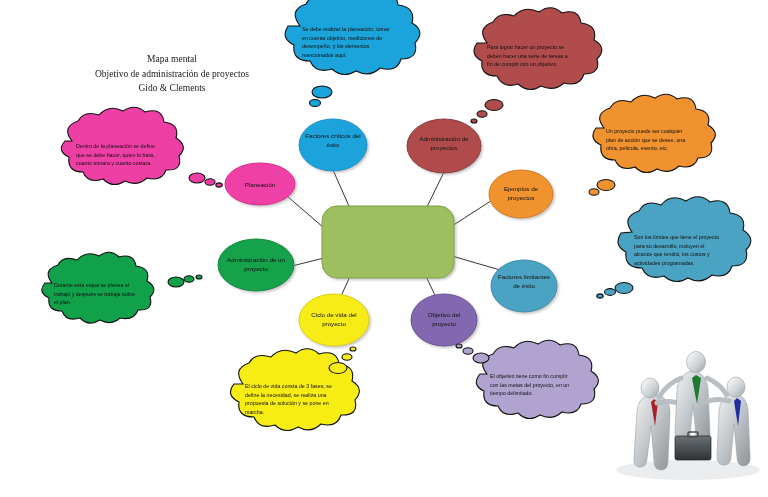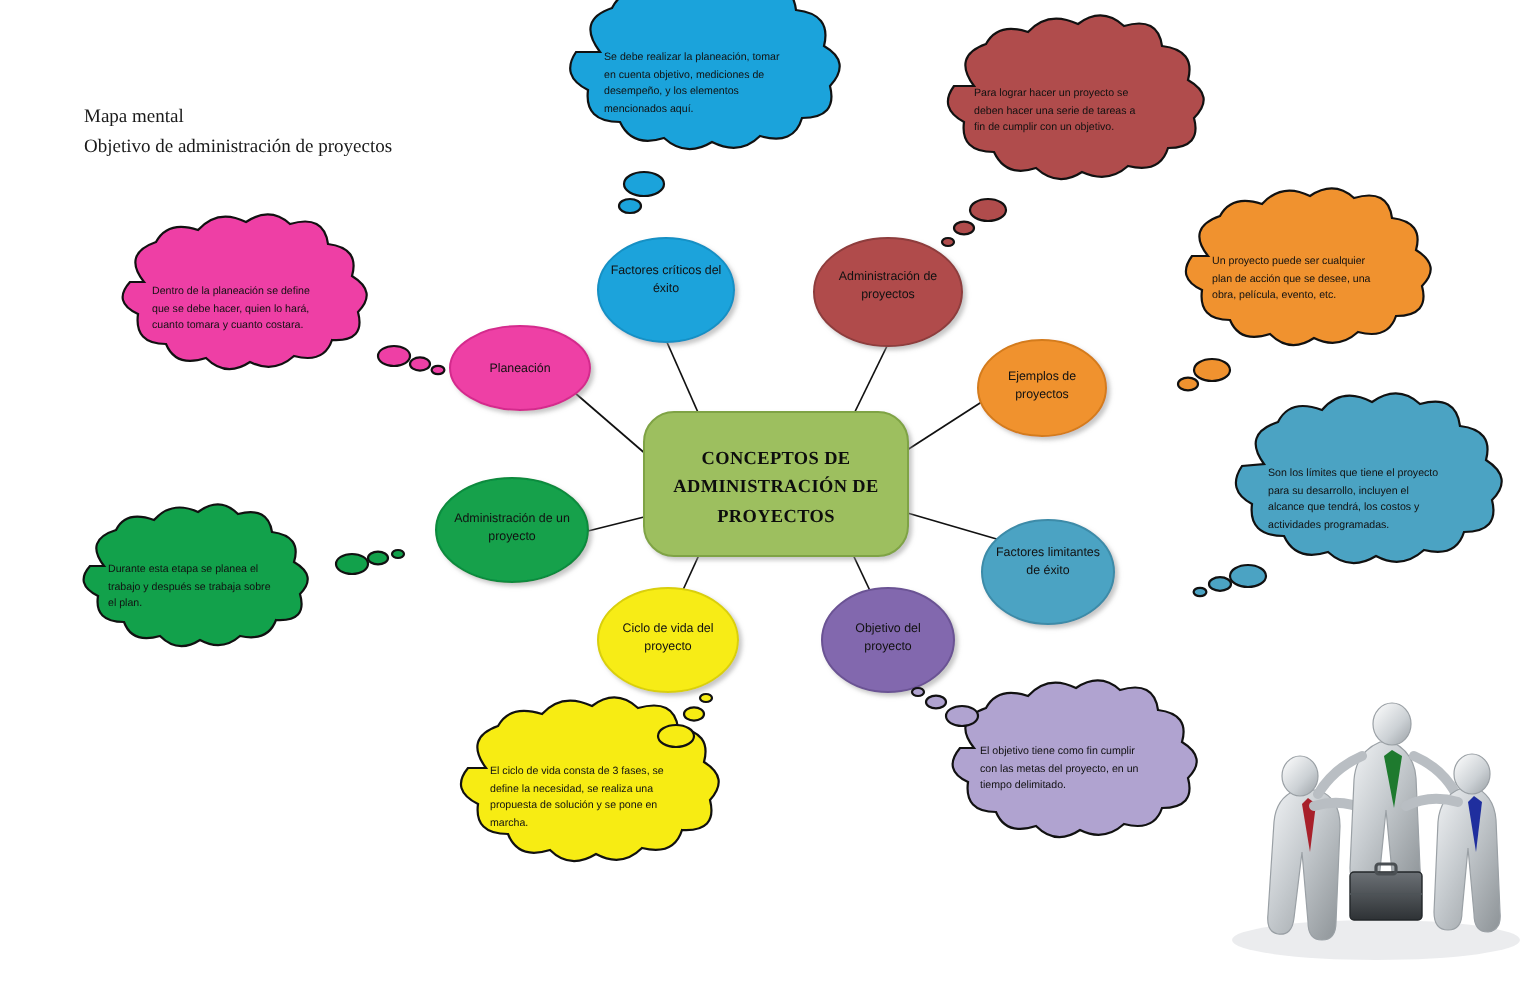--- a/index.html
+++ b/index.html
@@ -3,21 +3,21 @@
 <meta charset="utf-8">
 <style>
   html,body{margin:0;padding:0;background:#ffffff;}
   body{width:768px;height:497px;position:relative;overflow:hidden;
        font-family:"Liberation Sans",sans-serif;}
   #stage{position:absolute;left:0;top:0;width:768px;height:497px;}
   svg{position:absolute;left:0;top:0;width:768px;height:497px;}
 
   .hdr{position:absolute;left:42px;top:52px;width:260px;
        font-family:"Liberation Serif",serif;font-size:9.5px;color:#1a1a1a;
-       line-height:1.55;}
+       line-height:1.55;text-align:center;}
 
   .nodelbl{position:absolute;text-align:center;color:#111;
            font-size:6.2px;line-height:1.5;pointer-events:none;}
   .ctrlbl{position:absolute;text-align:center;color:#0d0d0d;
           font-family:"Liberation Serif",serif;font-weight:bold;
           font-size:9.2px;line-height:1.55;letter-spacing:.2px;}
   .bub{position:absolute;color:#111;font-size:5.3px;line-height:1.62;}
 </style>
 </head>
 <body>
@@ -184,27 +184,23 @@
         <rect x="675" y="436" width="36" height="24" rx="2" fill="url(#caseg)" stroke="#23272a" stroke-width="0.7"></rect>
         <rect x="688" y="432" width="10" height="5" rx="1.5" fill="none" stroke="#4a4f53" stroke-width="1.6"></rect>
         <line x1="675" y1="447" x2="711" y2="447" stroke="#4d5357" stroke-width="0.9"></line>
       </g>
     </g>
   </svg>
 
   <div class="hdr">
     <div>Mapa mental</div>
     <div>Objetivo de administración de proyectos</div>
+    <div>Gido &amp; Clements</div>
   </div>
 
-  <div class="ctrlbl" style="left:322px;top:222px;width:132px;">
-    <div>CONCEPTOS  DE</div>
-    <div>ADMINISTRACIÓN DE</div>
-    <div>PROYECTOS</div>
-  </div>
 
   <div class="nodelbl" style="left:305px;top:131px;width:56px;">Factores críticos del éxito</div>
   <div class="nodelbl" style="left:412px;top:134px;width:64px;">Administración de proyectos</div>
   <div class="nodelbl" style="left:494px;top:184px;width:54px;">Ejemplos de proyectos</div>
   <div class="nodelbl" style="left:498px;top:272px;width:52px;">Factores limitantes de éxito</div>
   <div class="nodelbl" style="left:418px;top:310px;width:52px;">Objetivo del proyecto</div>
   <div class="nodelbl" style="left:306px;top:310px;width:56px;">Ciclo de vida del proyecto</div>
   <div class="nodelbl" style="left:224px;top:255px;width:64px;">Administración de un proyecto</div>
   <div class="nodelbl" style="left:232px;top:180px;width:56px;">Planeación</div>
 

